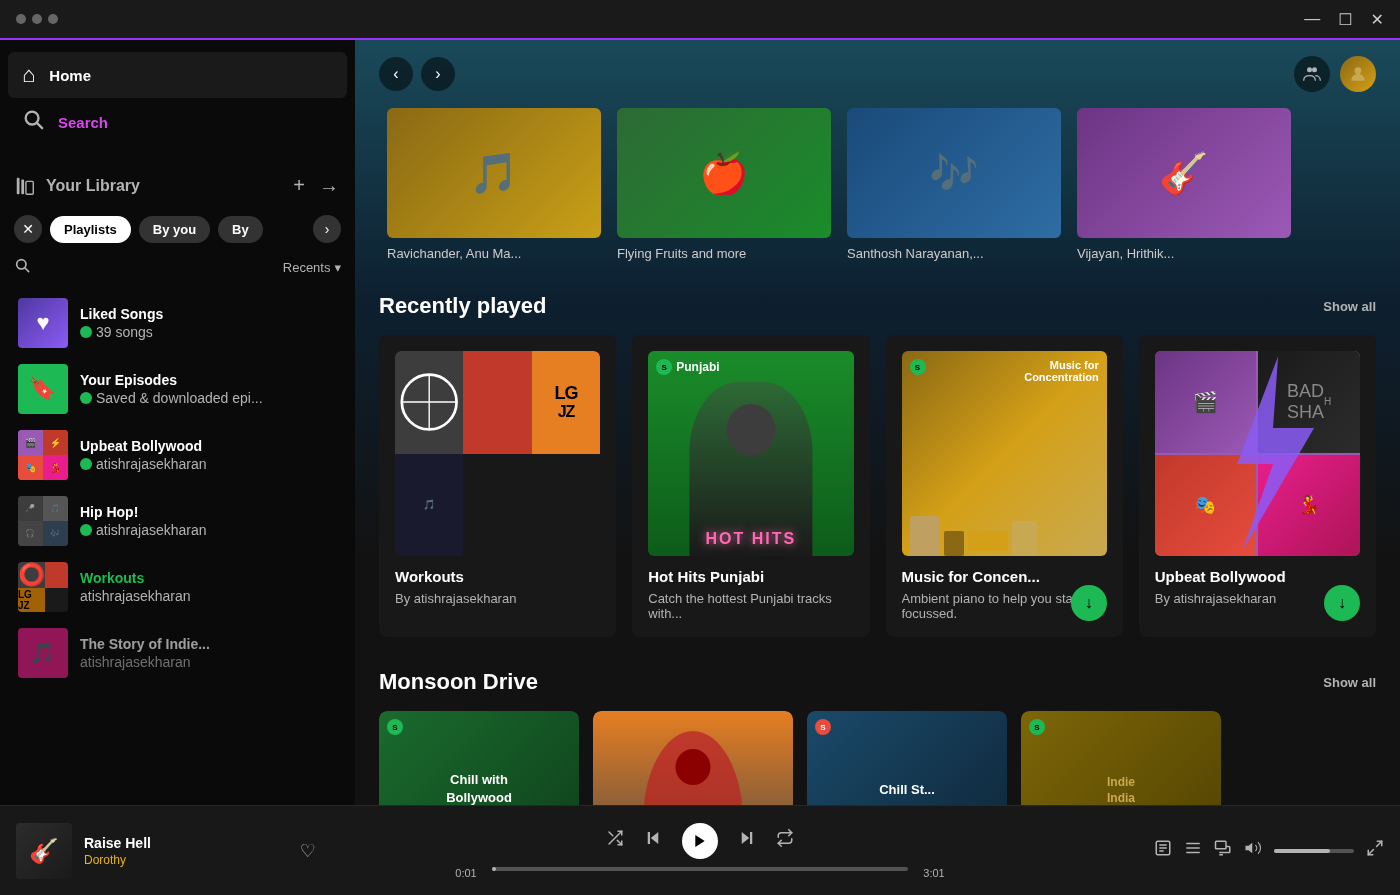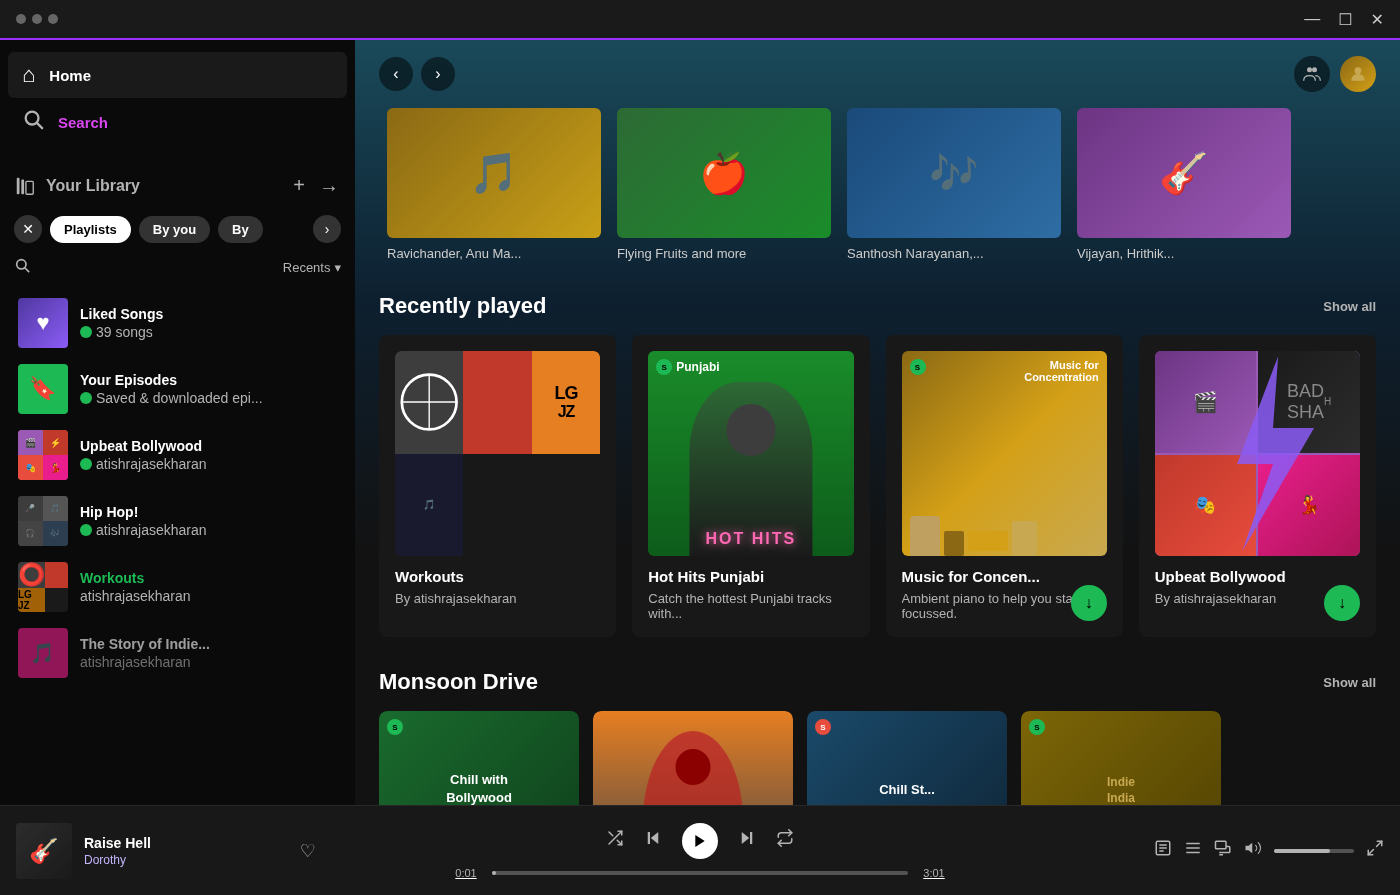--- a/index.html
+++ b/index.html
@@ -403,21 +403,21 @@
     .player-track-info { flex: 1; min-width: 0; }
     .player-track-name {
       font-size: 14px;
       font-weight: 600;
       white-space: nowrap;
       overflow: hidden;
       text-overflow: ellipsis;
     }
     .player-artist {
       font-size: 12px;
-      color: #c4b5fd;
+      color: #eab308;
       margin-top: 2px;
     }
     .player-heart-btn {
       background: none;
       border: none;
       color: #b3b3b3;
       font-size: 18px;
       cursor: pointer;
     }
 
@@ -445,25 +445,23 @@
       border-radius: 50%;
       background: #fff;
       border: none;
       cursor: pointer;
       display: flex; align-items: center; justify-content: center;
       font-size: 16px;
       color: #000;
     }
     .progress-row {
       display: flex;
-      align-items: center;
       gap: 10px;
       width: 100%;
       max-width: 500px;
-      text-decoration: underline;
     }
     .time-label { font-size: 11px; color: #b3b3b3; min-width: 32px; text-align: center; }
     .progress-bar {
       flex: 1;
       height: 4px;
       background: #535353;
       border-radius: 2px;
       position: relative;
       cursor: pointer;
     }

